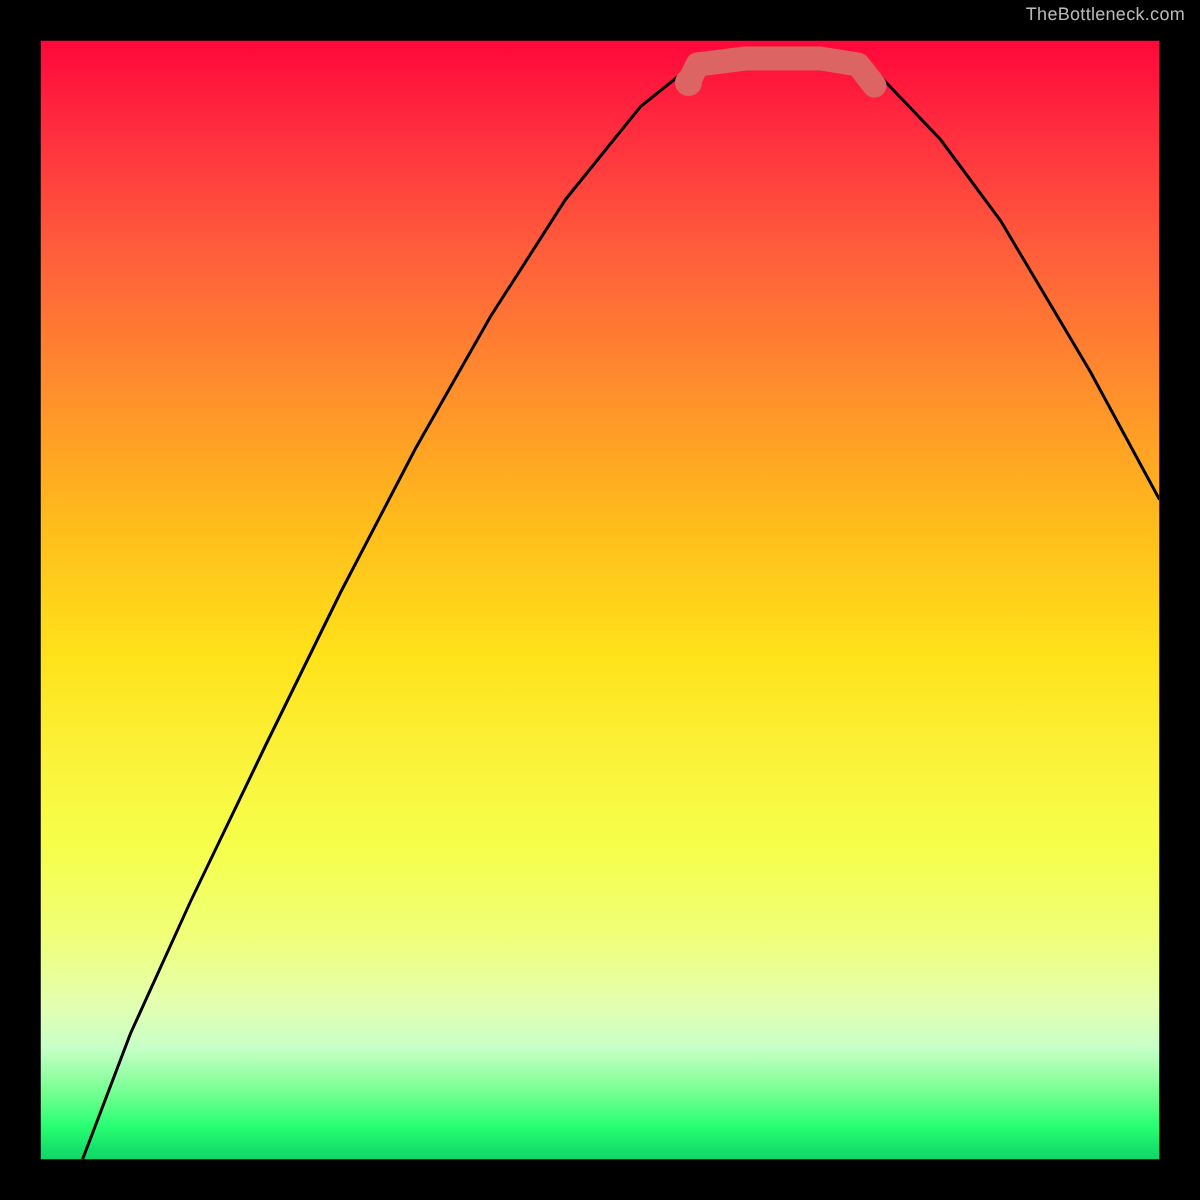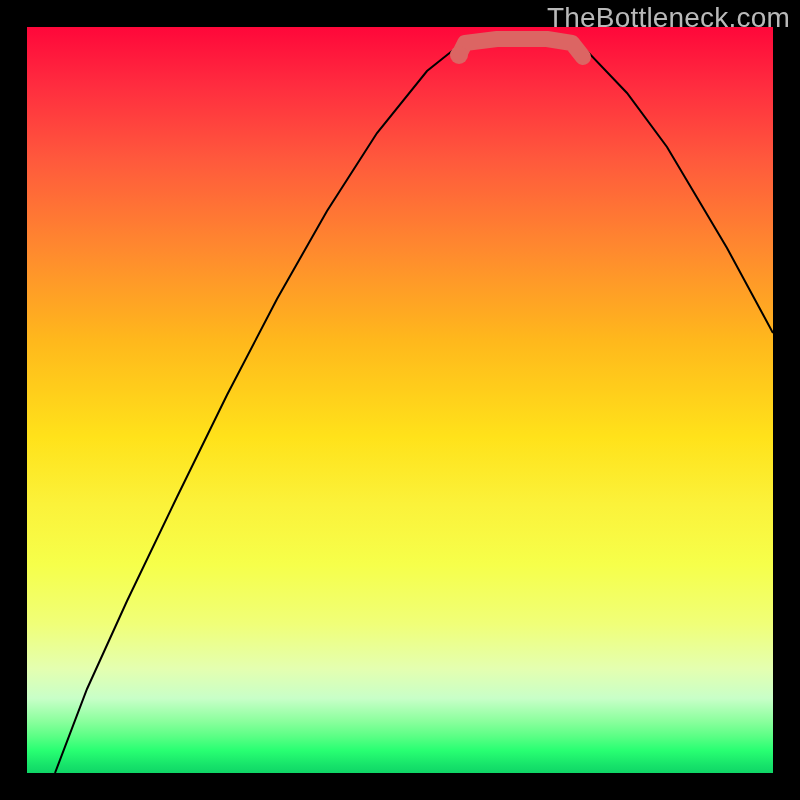--- a/index.html
+++ b/index.html
@@ -51,21 +51,21 @@
     position: absolute;
     inset: 0;
     width: 746px;
     height: 746px;
   }
   .watermark {
     position: absolute;
     top: 2px;
     right: 10px;
     font-family: Arial, Helvetica, sans-serif;
-    font-size: 28px;
+    font-size: 12px;
     font-weight: 400;
     color: #b9b9b9;
     letter-spacing: 0.2px;
     user-select: none;
   }
 </style>
 </head>
 <body>
 
 <div class="stage">

